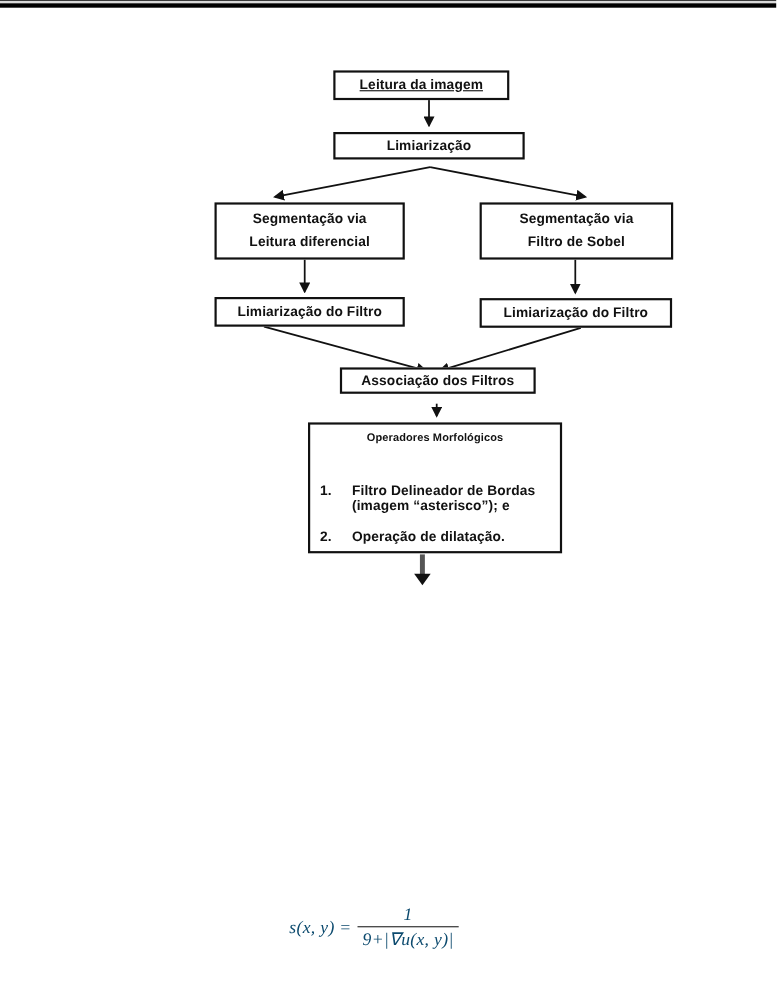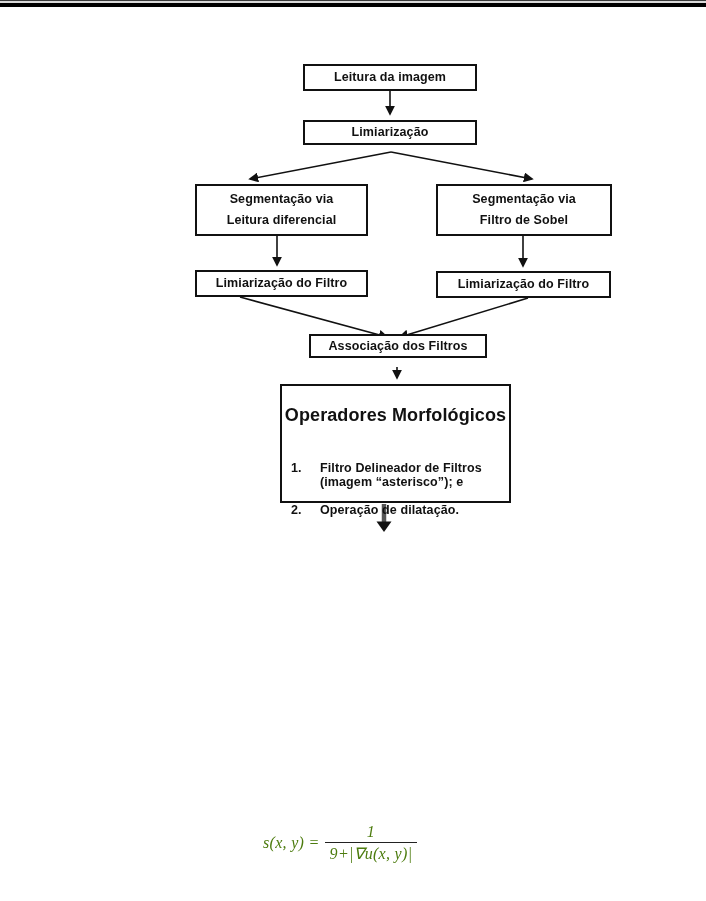--- a/index.html
+++ b/index.html
@@ -13,45 +13,45 @@
   .tb3 { height:4px; background:#000000; }
 
   .arrows { position:absolute; left:0; top:0; pointer-events:none; }
 
   .box {
     position:absolute; box-sizing:border-box; border:2px solid #111;
     background:#fff; font-weight:bold; font-size:12.5px; text-align:center;
     display:flex; flex-direction:column; justify-content:center; line-height:1.2;
     letter-spacing:0.1px;
   }
-  .b-leitura  { left:303px; top:64px;  width:174px; height:27px; }
+  .b-leitura  { left:303px; top:64px;  width:160px; height:27px;text-decoration:underline; }
   .b-norm     { left:303px; top:120px; width:174px; height:25px; }
   .b-segdif   { left:195px; top:184px; width:173px; height:52px; line-height:21px; }
   .b-segsobel { left:436px; top:184px; width:176px; height:52px; line-height:21px; }
   .b-limesq   { left:195px; top:270px; width:173px; height:27px; }
   .b-limdir   { left:436px; top:271px; width:175px; height:27px; }
   .b-assoc    { left:309px; top:334px; width:178px; height:24px; }
   .b-final    { left:300px; top:532px; width:196px; height:45px; line-height:19px; }
 
   .b-oper {
     left:280px; top:384px; width:231px; height:119px;
     justify-content:flex-start; text-align:left;
   }
-  .oper-title { text-align:center; margin-top:19px; font-size:18px; }
+  .oper-title { text-align:center; margin-top:7px; font-size:10px; }
   .oper-list  { margin-top:34px; padding-left:9px; padding-right:4px; }
   .oper-item  { display:flex; margin-bottom:14px; }
   .oper-num   { flex:0 0 29px; }
   .oper-text  { flex:1 1 auto; line-height:14px; }
   .oper-text div { line-height:14px; }
 
   .formula {
     position:absolute; left:263px; top:823px;
     display:flex; align-items:center;
     font-family:"Liberation Serif", serif; font-style:italic;
-    font-size:16px; color:#4d7c0f; letter-spacing:0.3px;
+    font-size:16px; color:#0c4a6e; letter-spacing:0.3px;
   }
   .f-lhs { margin-right:5px; }
   .frac { display:inline-flex; flex-direction:column; align-items:center; }
   .frac .num { padding:0 2px 1px; }
   .frac .den { border-top:1.4px solid #222; padding:1px 5px 0; white-space:nowrap; }
 </style>
 </head>
 <body>
 
 <div class="page">
@@ -111,21 +111,21 @@
   <div class="box b-assoc">
     <span>Associação dos Filtros</span>
   </div>
 
   <div class="box b-oper">
     <div class="oper-title">Operadores Morfológicos</div>
     <div class="oper-list">
       <div class="oper-item">
         <span class="oper-num">1.</span>
         <span class="oper-text">
-          <div>Filtro Delineador de Filtros</div>
+          <div>Filtro Delineador de Bordas</div>
           <div>(imagem “asterisco”); e</div>
         </span>
       </div>
       <div class="oper-item">
         <span class="oper-num">2.</span>
         <span class="oper-text">
           <div>Operação de dilatação.</div>
         </span>
       </div>
     </div>

